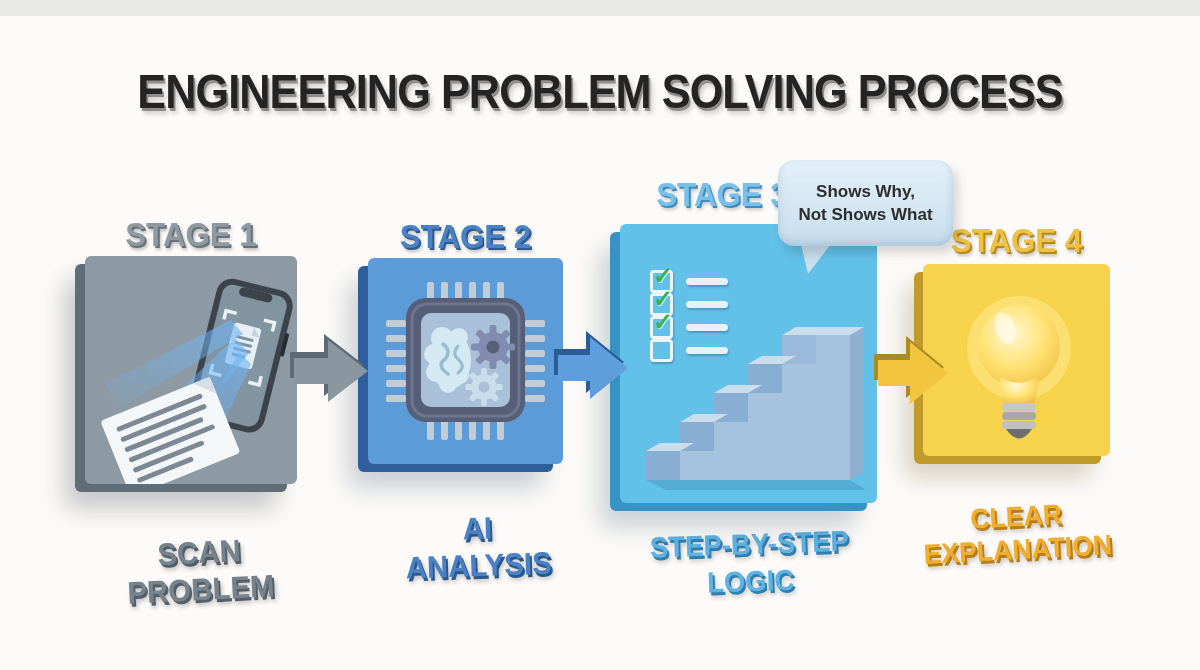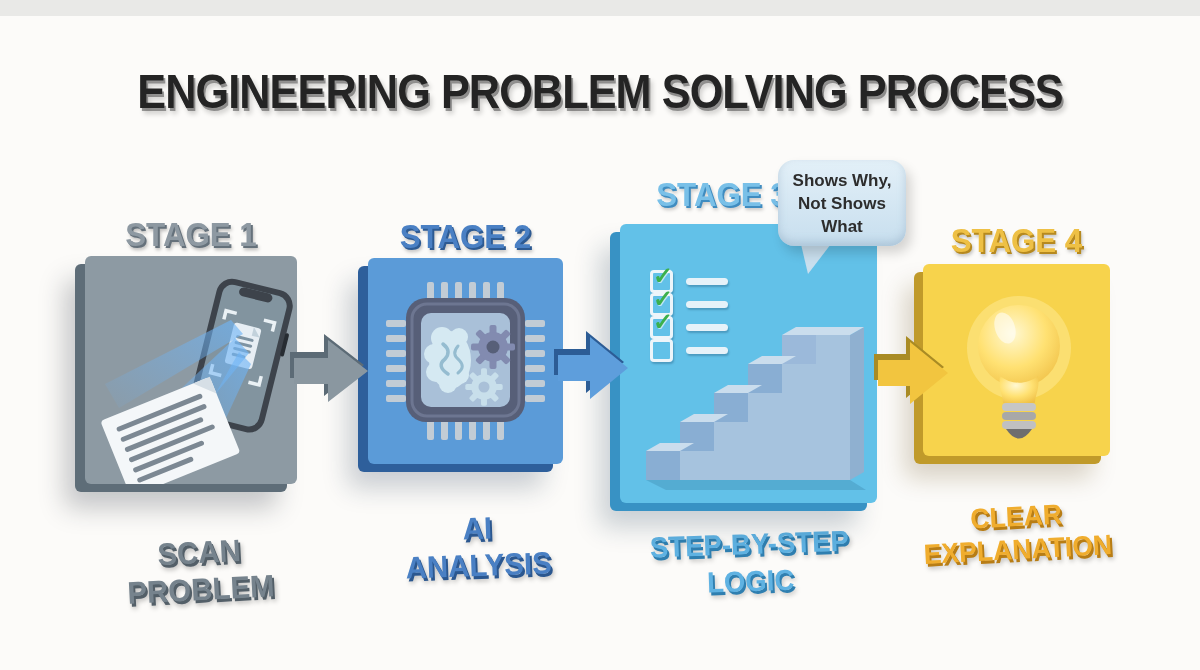--- a/index.html
+++ b/index.html
@@ -32,21 +32,21 @@
     box-shadow:-9px 8px 0 #c09a2a,-18px 22px 24px rgba(90,65,10,.22);}
   .stage-box svg{position:absolute;left:0;top:0;}
 
   
   .flow-arrow{position:absolute;z-index:3;}
   #arrow1{left:288px;top:310px;}
   #arrow2{left:554px;top:307px;}
   #arrow3{left:874px;top:312px;}
 
   
-  .bubble{position:absolute;left:778px;top:144px;width:128px;height:86px;z-index:5;
+  .bubble{position:absolute;left:778px;top:144px;width:175px;height:86px;z-index:5;
     background:linear-gradient(180deg,#e3f0f8,#c7deee);border-radius:16px;
     box-shadow:inset 0 -4px 8px rgba(120,150,175,.35),5px 7px 12px rgba(0,0,0,.16);
     display:flex;flex-direction:column;justify-content:center;text-align:center;}
   .bubble .line{font-size:17px;font-weight:bold;color:#2d2d2d;line-height:23px;}
   .bubble-tail{position:absolute;left:796px;top:224px;z-index:4;}
 
   
   .checklist{position:absolute;left:30px;top:46px;z-index:2;}
   .check-row{position:relative;display:flex;align-items:center;height:23px;margin-bottom:0;}
   .checkbox{position:relative;width:17px;height:17px;border:3px solid #edf5fa;border-radius:4px;

